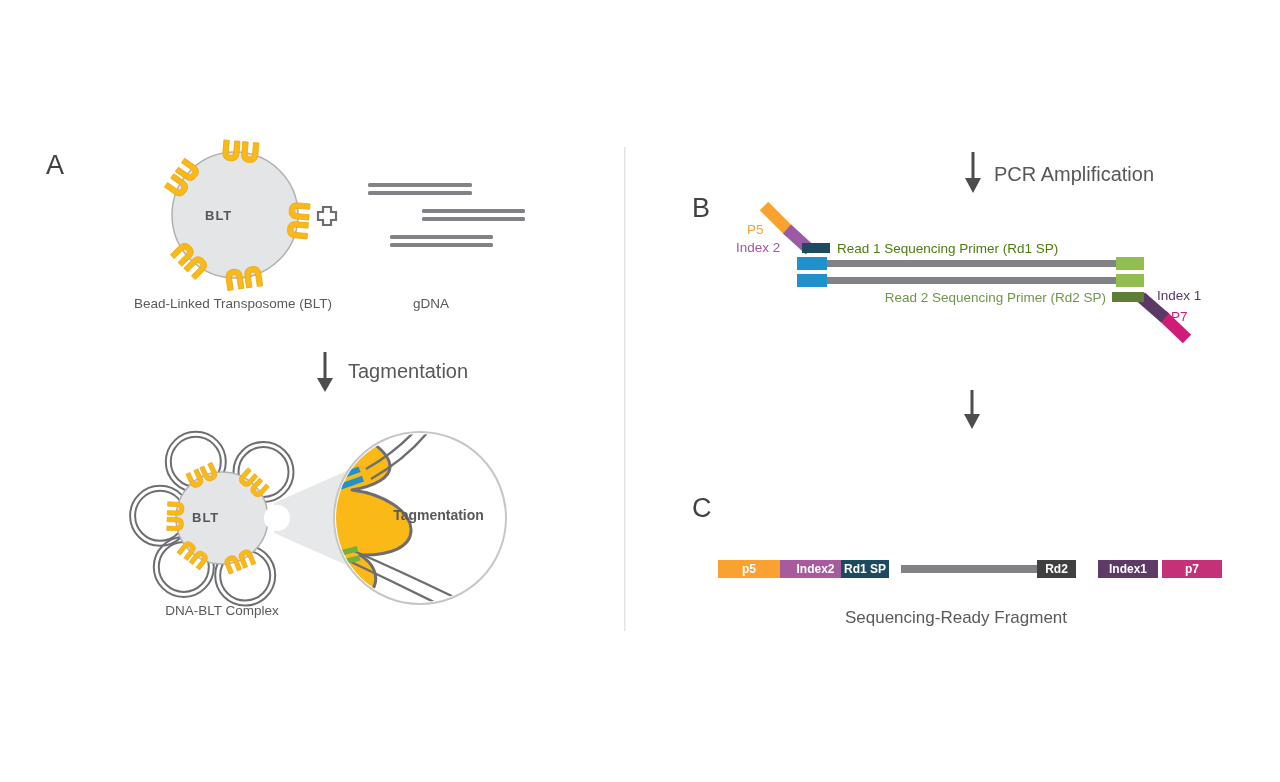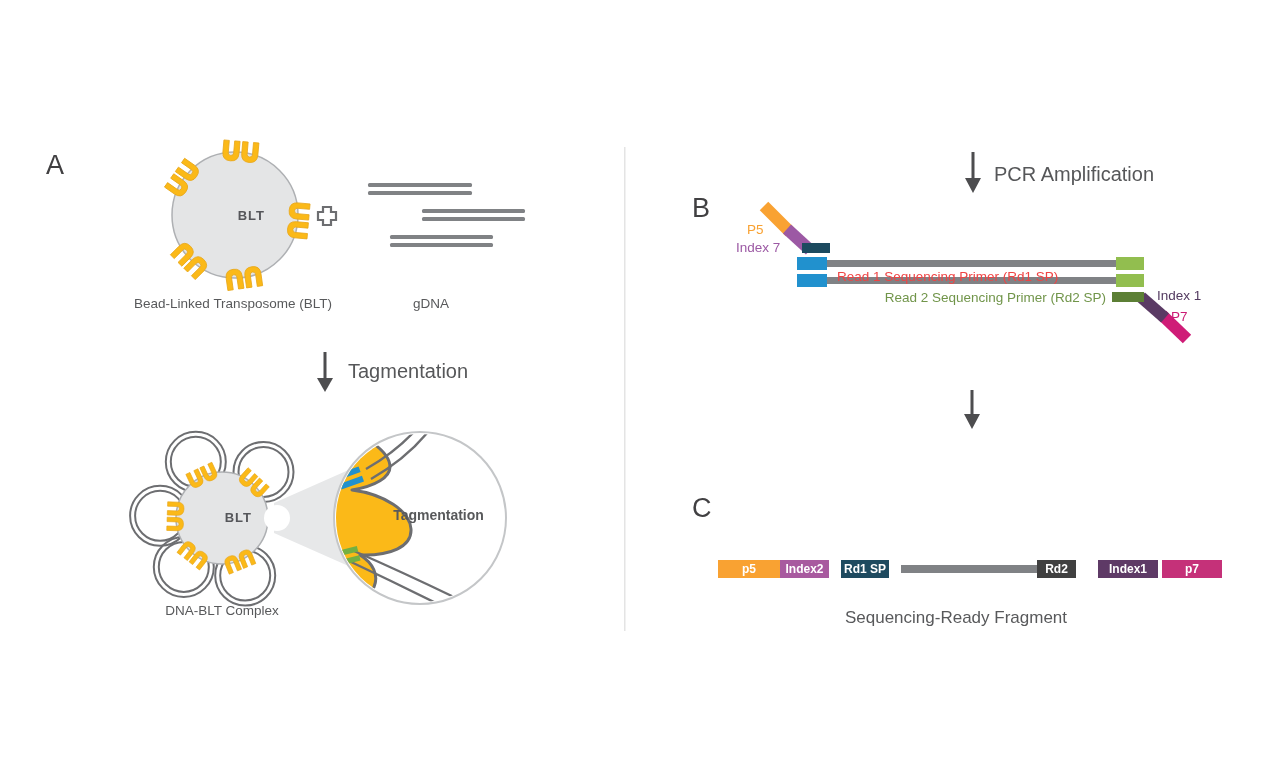--- a/index.html
+++ b/index.html
@@ -5,30 +5,30 @@
   html,body{margin:0;padding:0;background:#fff;}
   #stage{
     position:relative;width:1280px;height:782px;background:#ffffff;overflow:hidden;
     font-family:"Liberation Sans",sans-serif;
   }
   #diagram-svg{position:absolute;left:0;top:0;}
   .lbl{position:absolute;color:#58595B;font-size:13.5px;white-space:nowrap;}
   .panel-letter{font-size:27px;color:#414042;font-weight:400;}
   .caption{text-align:center;}
   .step-label{font-size:20px;color:#565759;}
-  .bead-text{font-size:13px;font-weight:700;letter-spacing:1px;text-align:right;color:#55565A;}
+  .bead-text{font-size:13px;font-weight:700;letter-spacing:1px;text-align:left;color:#55565A;}
   .mag-text{font-size:14px;font-weight:700;text-align:center;color:#58595B;}
   .b-tag{font-size:13.5px;}
   .c-caption{font-size:17px;color:#58595B;}
   
   #c-bar{position:absolute;left:718px;top:560px;width:504px;height:18px;}
   .cseg{position:absolute;top:0;height:18px;line-height:18px;font-size:12px;font-weight:700;
         color:#ffffff;text-align:center;}
   .seg-p5{left:0;width:62px;background:#F9A232;}
-  .seg-index2{left:62px;width:49px;background:#A85A9F;}
+  .seg-index2{left:62px;width:71px;background:#A85A9F;}
   .seg-rd1{left:123px;width:48px;background:#1E4A5F;}
   .seg-conn{left:183px;top:5px;width:136px;height:8px;background:#808285;position:absolute;}
   .seg-rd2{left:319px;width:39px;background:#404040;}
   .seg-index1{left:380px;width:60px;background:#5E3A66;}
   .seg-p7{left:444px;width:60px;background:#C53179;}
 </style>
 </head>
 <body>
 
 <div id="stage">
@@ -169,23 +169,23 @@
   <div class="lbl mag-text" style="left:376px;top:507px;width:125px;">Tagmentation</div>
 
   <div class="lbl caption" style="left:122px;top:603px;width:200px;">DNA-BLT Complex</div>
 
   <div class="lbl panel-letter" style="left:692px;top:193px;">B</div>
 
   <div class="lbl step-label" style="left:994px;top:163px;">PCR Amplification</div>
 
   <div class="lbl b-tag" style="left:747px;top:222px;color:#F9A232;">P5</div>
 
-  <div class="lbl b-tag" style="left:736px;top:240px;color:#9C59A4;">Index 7</div>
-
-  <div class="lbl b-tag" style="left:837px;top:241px;color:#ef4444;margin-top:28px;">Read 1 Sequencing Primer (Rd1 SP)</div>
+  <div class="lbl b-tag" style="left:736px;top:240px;color:#9C59A4;">Index 2</div>
+
+  <div class="lbl b-tag" style="left:837px;top:241px;color:#4d7c0f;">Read 1 Sequencing Primer (Rd1 SP)</div>
 
   <div class="lbl b-tag" style="left:846px;top:290px;width:260px;text-align:right;color:#71954A;">Read 2 Sequencing Primer (Rd2 SP)</div>
 
   <div class="lbl b-tag" style="left:1157px;top:288px;color:#533A60;">Index 1</div>
 
   <div class="lbl b-tag" style="left:1171px;top:309px;color:#CB1B74;">P7</div>
 
   <div class="lbl panel-letter" style="left:692px;top:493px;">C</div>
 
   <div id="c-bar">

